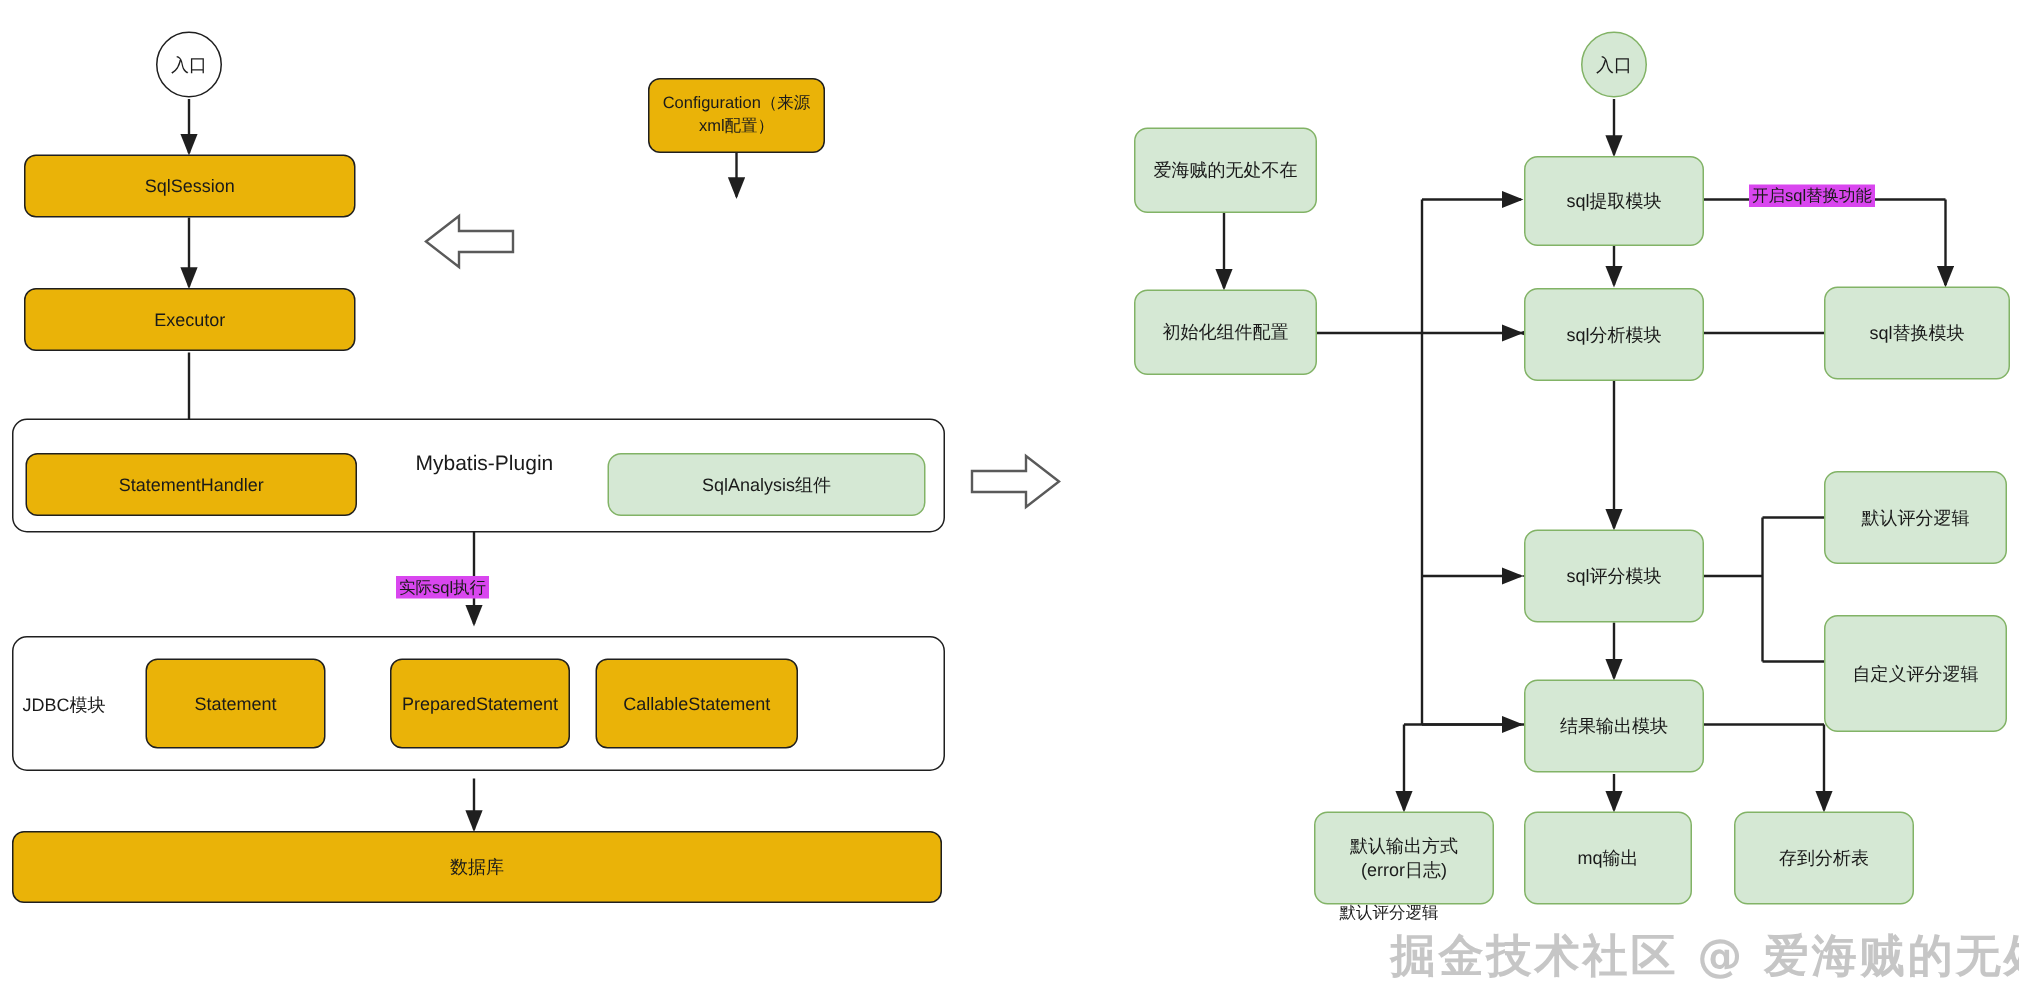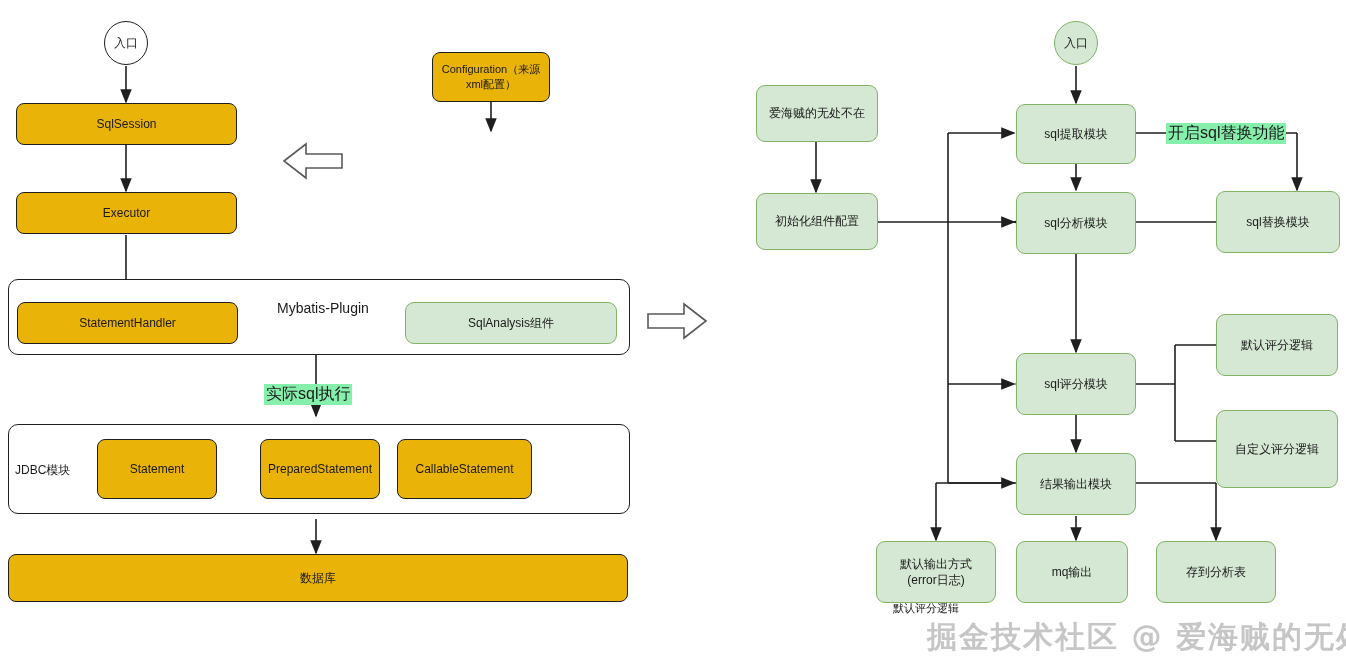--- a/index.html
+++ b/index.html
@@ -74,24 +74,24 @@
     align-items: center;
     justify-content: center;
     border-radius: 50%;
     font-size: 12px;
     color: #1a1a1a;
   }
   .circle.white { background:#ffffff; border:1px solid #1f1f1f; border-radius:50%; }
   .circle.green { background:#d5e8d4; border:1px solid #82b366; border-radius:50%; }
   .edge-label {
     position: absolute;
-    font-size: 16px;
-    color: #1a1a1a;
-    white-space: nowrap;
-    background: #86efac;
+    font-size: 11px;
+    color: #1a1a1a;
+    white-space: nowrap;
+    background: #d946ef;
     padding: 0 2px;
   }
   .note-label {
     position: absolute;
     font-size: 11px;
     color: #1a1a1a;
     white-space: nowrap;
   }
   .watermark {
     position: absolute;

